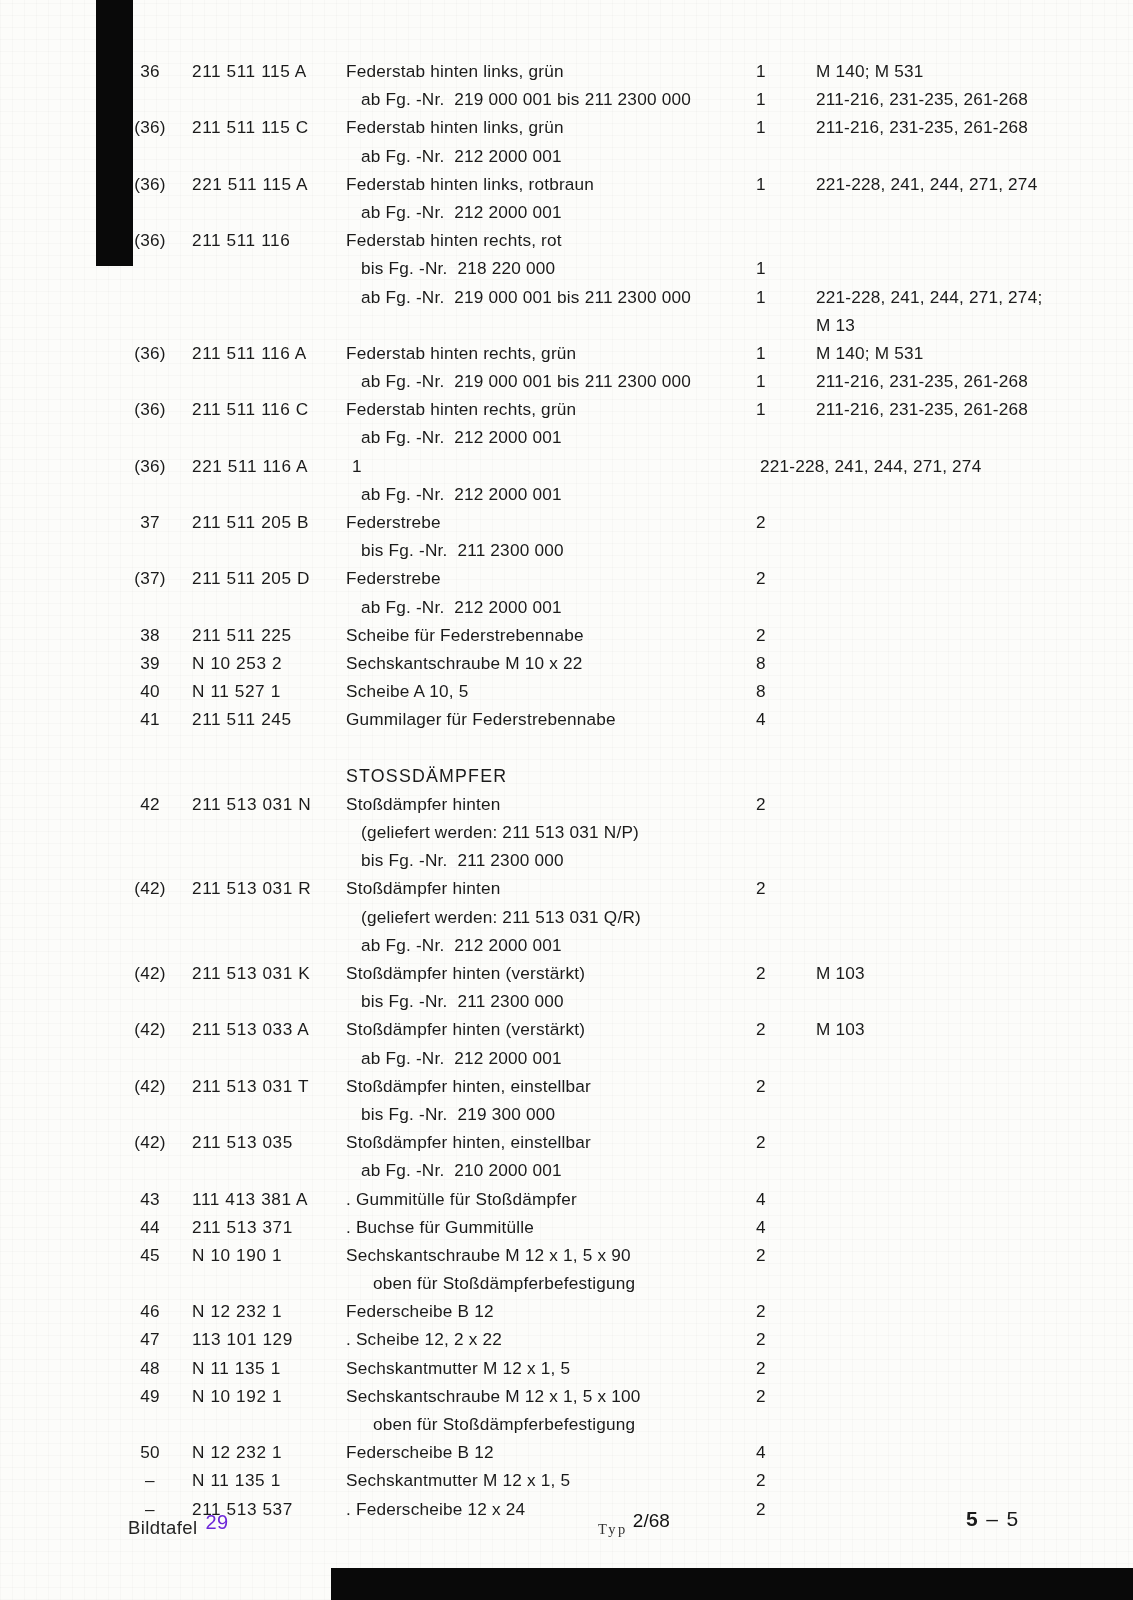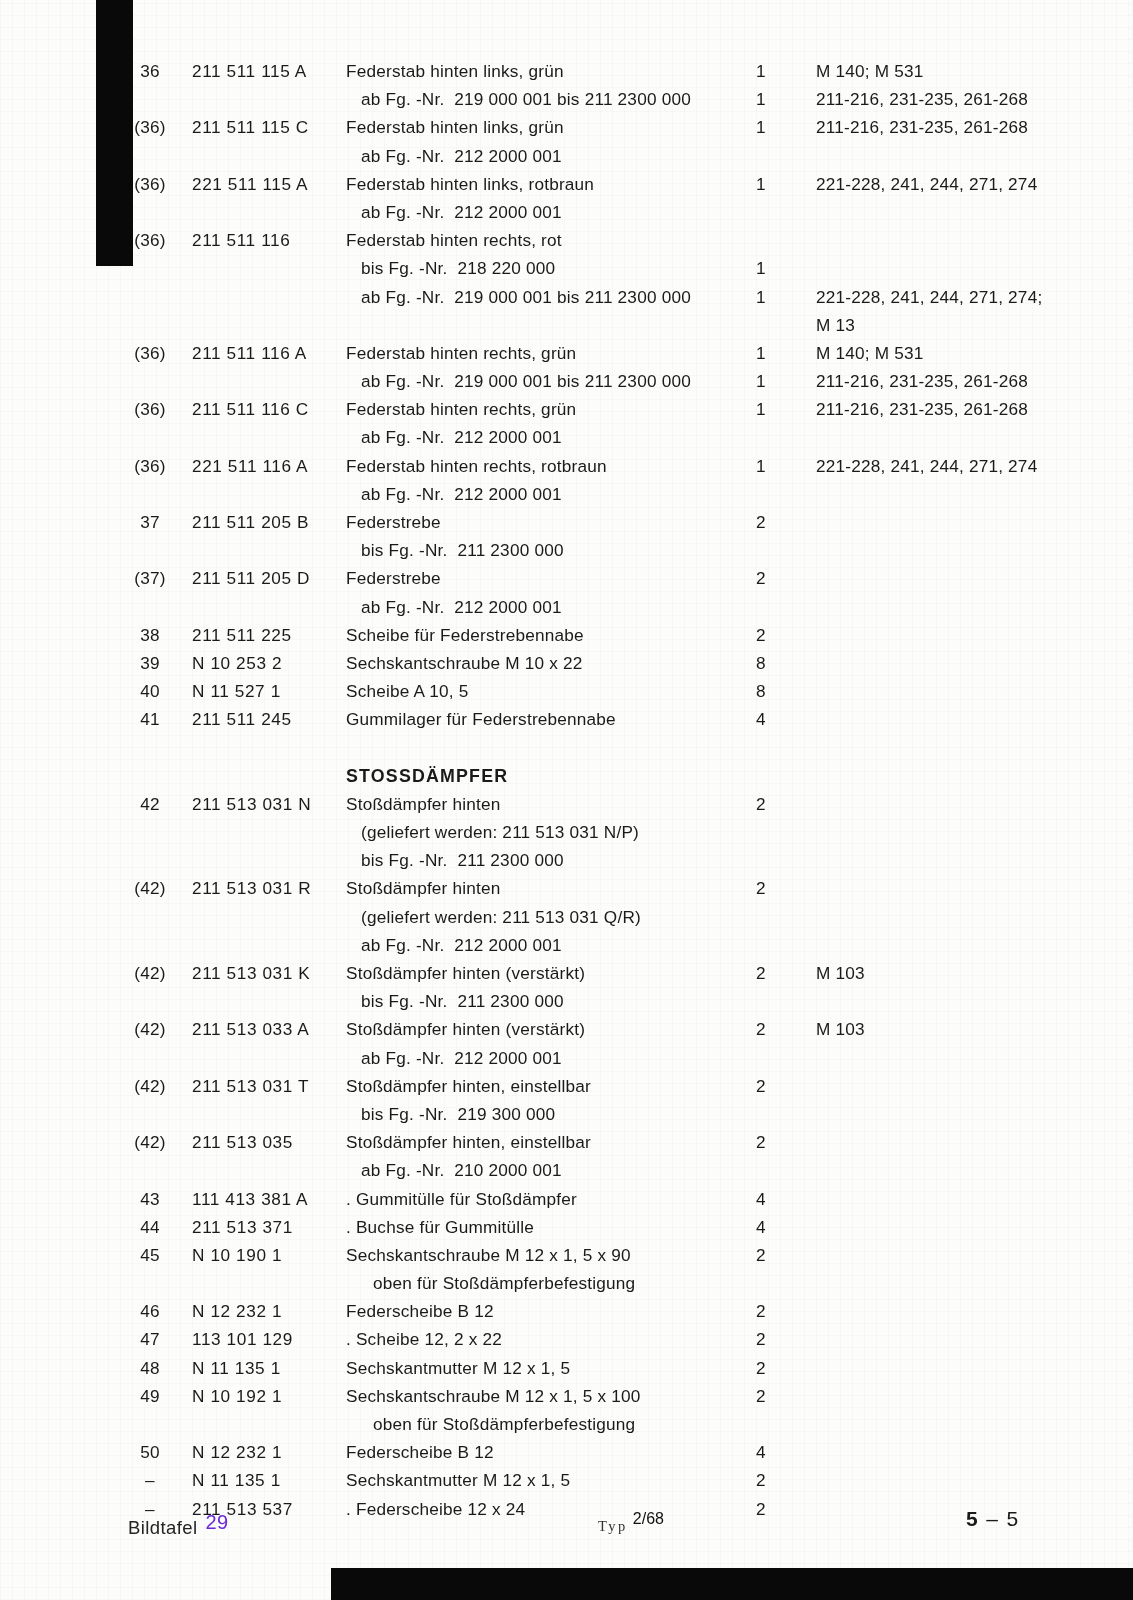--- a/index.html
+++ b/index.html
@@ -28,30 +28,30 @@
     font-size:17.2px;letter-spacing:.2px;
   }
   .cell{white-space:pre;overflow:visible;}
   .pos{text-align:center;}
   .part{padding-left:8px;letter-spacing:.6px;}
   .desc{}
   .desc.ind1{padding-left:15px;}
   .desc.ind2{padding-left:27px;}
   .qty{padding-left:6px;}
   .remark{padding-left:10px;}
-  .row.section .desc{font-weight:700;font-size:17.8px;letter-spacing:1.2px;}
+  .row.section .desc{font-weight:400;font-size:17.8px;letter-spacing:1.2px;}
   .row.spacer{visibility:hidden;}
 
   
   .footer{position:absolute;top:1502px;left:0;width:100%;height:50px;font-size:18px;}
   .f-left{position:absolute;left:128px;top:14px;color:#242424;font-size:18.5px;letter-spacing:.4px;}
   .f-plate-num{font-weight:400;font-size:20px;position:relative;top:-5px;margin-left:8px;color:#6d28d9;}
   .f-center{position:absolute;left:598px;top:15px;font-size:14.5px;color:#333;}
   .f-typ{letter-spacing:2.5px;font-family:Liberation Serif, serif;}
-  .f-typ-val{position:relative;top:-7px;margin-left:5px;font-size:16px;color:#111;}
+  .f-typ-val{position:relative;top:-7px;margin-left:5px;font-size:19px;color:#111;}
   .f-right{position:absolute;left:966px;top:5px;font-size:21px;letter-spacing:.5px;}
   .f-pg-bold{font-weight:700;}
   .f-pg-sep{margin:0 8px;}
 </style>
 </head>
 <body>
 
 <div class="sheet">
 
   <div class="artifact artifact-top-left"></div>
@@ -166,21 +166,20 @@
     <span class="cell pos"></span>
     <span class="cell part"></span>
     <span class="cell desc ind1">ab Fg. -Nr.  212 2000 001</span>
     <span class="cell qty"></span>
     <span class="cell remark"></span>
   </div>
 
   <div class="row">
     <span class="cell pos">(36)</span>
     <span class="cell part">221 511 116 A</span>
-    <span class="cell desc">Federstab hinten rechts, rotbraun</span>
     <span class="cell qty">1</span>
     <span class="cell remark">221-228, 241, 244, 271, 274</span>
   </div>
 
   <div class="row">
     <span class="cell pos"></span>
     <span class="cell part"></span>
     <span class="cell desc ind1">ab Fg. -Nr.  212 2000 001</span>
     <span class="cell qty"></span>
     <span class="cell remark"></span>

